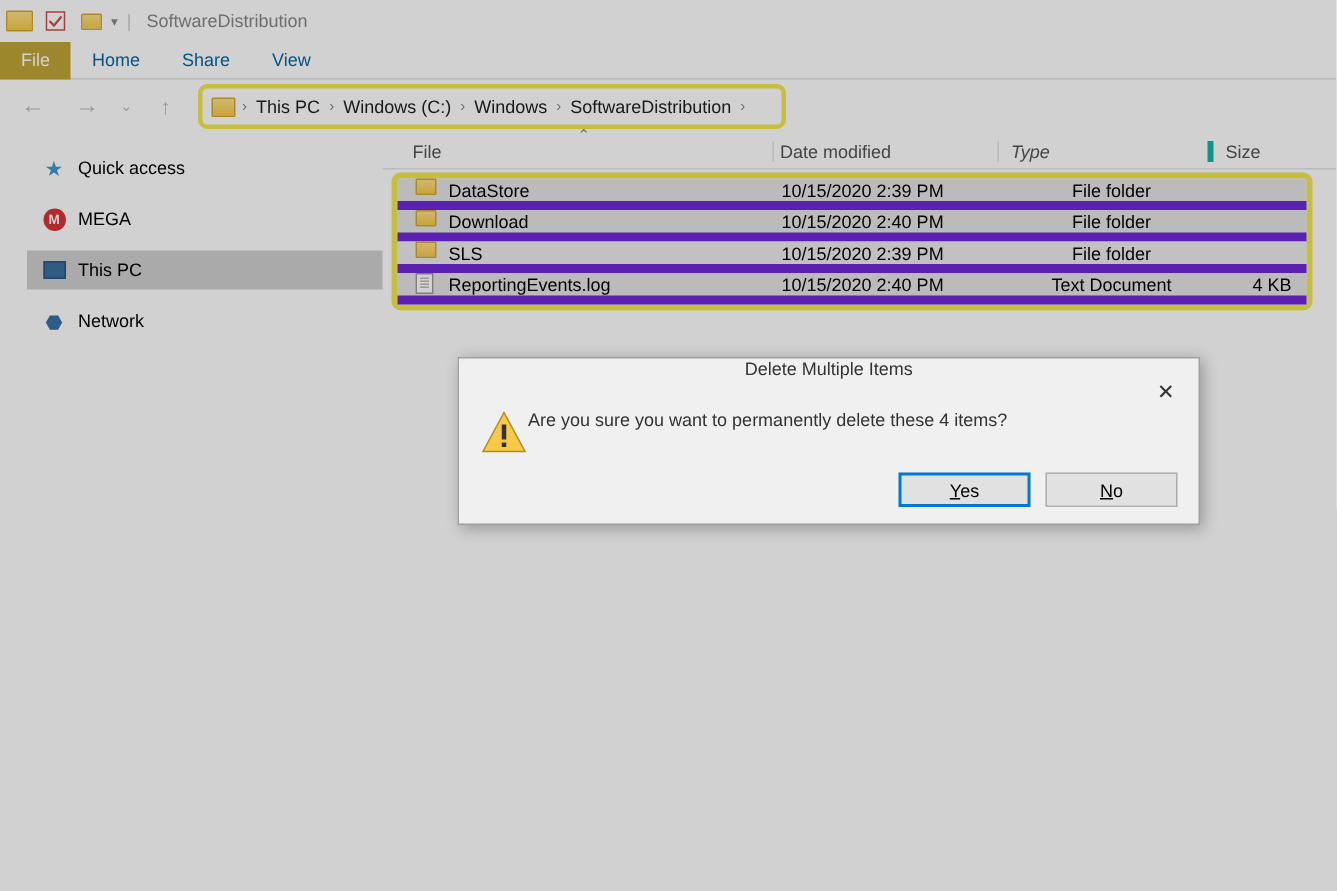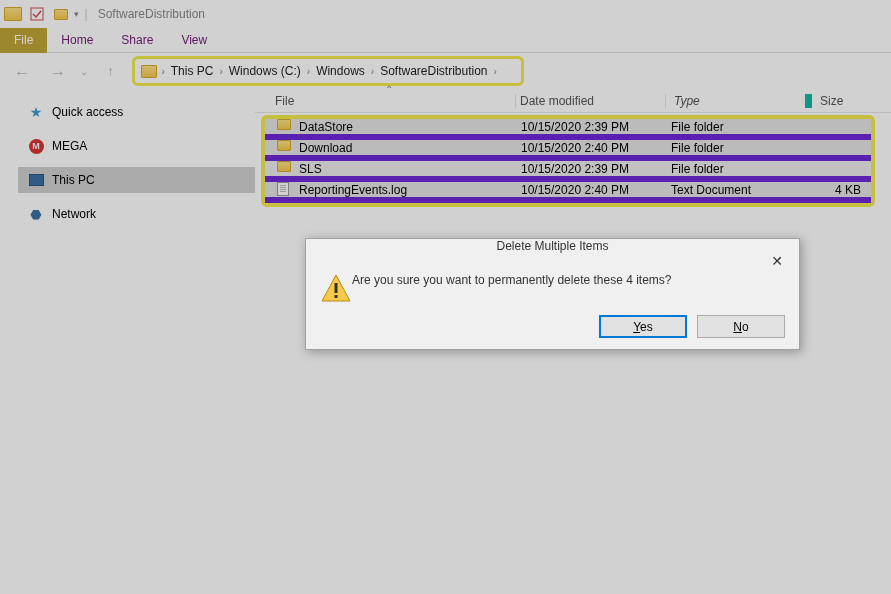--- a/index.html
+++ b/index.html
@@ -7,21 +7,21 @@
     .dim-overlay { position: absolute; inset: 0; background: rgba(0,0,0,0.18); pointer-events: none; z-index: 50; }
     
     .titlebar { height: 28px; background: #fff; display: flex; align-items: center; padding-left: 2px; gap: 2px; }
     .folder-ico-sm { width: 18px; height: 14px; background: linear-gradient(#fde088,#f5c94a); border: 1px solid #d4a82e; border-radius: 1px; }
     .qat-btn { width: 22px; height: 22px; display: flex; align-items: center; justify-content: center; }
     .title-sep { color: #ccc; margin: 0 4px; }
     .title-text { color: #888; margin-left: 4px; }
     
     .ribbon-tabs { height: 25px; background: #fff; display: flex; align-items: center; border-bottom: 1px solid #e0e0e0; text-align: center; }
     .file-tab { background: #c0a536; color: #fff; height: 25px; padding: 0 14px; display: flex; align-items: center; }
-    .tab { padding: 0 14px; color: #701a75; height: 25px; display: flex; align-items: center; }
+    .tab { padding: 0 14px; color: #0369a1; height: 25px; display: flex; align-items: center; }
     
     .addr-row { height: 36px; display: flex; align-items: center; padding: 0 8px; gap: 8px; }
     .nav-btn { width: 28px; height: 28px; display: flex; align-items: center; justify-content: center; color: #bbb; font-size: 16px; }
     .hist-chev { color: #bbb; font-size: 10px; }
     .updir { color: #bbb; font-size: 14px; }
     .breadcrumb-wrap { flex: 0 0 392px; height: 30px; border: 3px solid #f2e94c; border-radius: 6px; padding: 0 6px; display: flex; align-items: center; gap: 4px; background: #fff; }
     .bc-sep { color: #888; font-size: 10px; }
     .bc-item { color: #222; padding: 0 2px; }
     
     .main { display: flex; height: calc(100% - 89px); }
@@ -32,33 +32,33 @@
     .star { color: #3d9acb; font-size: 14px; }
     .mega { width: 15px; height: 15px; background: #d83535; border-radius: 50%; color: #fff; font-size: 9px; font-weight: bold; display: flex; align-items: center; justify-content: center; }
     .pc { width: 15px; height: 12px; background: #3b6fa0; border: 1px solid #2a5580; }
     .net { color: #3b6fa0; font-size: 13px; }
     
     .content { flex: 1; position: relative; }
     .col-head { height: 24px; display: flex; align-items: center; border-bottom: 1px solid #e5e5e5; color: #555; padding-left: 20px; }
     .col-name { width: 240px; position: relative; }
     .col-date { width: 150px; border-left: 1px solid #e5e5e5; padding-left: 4px; }
     .col-type { width: 140px; border-left: 1px solid #e5e5e5; padding-left: 8px; font-style: italic; }
-    .col-size { width: 60px; border-left: 7px solid #14b8a6; padding-left: 8px; }
+    .col-size { width: 60px; border-left: 4px solid #14b8a6; padding-left: 8px; }
     .sort-chev { position: absolute; top: -10px; left: 110px; color: #888; font-size: 10px; }
     
     .files-box { border: 4px solid #f2e94c; border-radius: 6px; margin: 2px 16px 0 6px; }
     .row { height: 21px; display: flex; align-items: center; background: #e5e5e5; border-bottom: 6px solid #6d28d9; padding-left: 12px; }
     .row:nth-child(3) { background: #ececec; }
     .r-ico { width: 16px; height: 16px; margin-right: 6px; }
     .r-fold { background: linear-gradient(#fde088,#f5c94a); border: 1px solid #d4a82e; border-radius: 1px; width: 14px; height: 11px; }
     .r-doc { width: 12px; height: 14px; background: #fff; border: 1px solid #999; position: relative; }
     .r-doc::before { content: ""; position: absolute; top: 2px; left: 2px; right: 2px; height: 1px; background: #bbb; box-shadow: 0 2px 0 #bbb, 0 4px 0 #bbb, 0 6px 0 #bbb; }
     .r-name { width: 222px; }
     .r-date { width: 150px; padding-left: 0; }
-    .r-type { width: 140px; padding-left: 0; }
+    .r-type { width: 140px; padding-left: 0; text-align: center; }
     .r-size { width: 50px; text-align: right; }
     
     .dialog { position: absolute; left: 305px; top: 238px; width: 495px; height: 112px; background: #f0f0f0; border: 1px solid #a0a0a0; box-shadow: 2px 2px 10px rgba(0,0,0,0.3); z-index: 100; }
     .dlg-title { height: 30px; display: flex; align-items: center; padding: 0 10px; font-size: 12px; color: #333; flex-direction: column; }
     .dlg-close { margin-left: auto; font-size: 14px; color: #333; padding: 0 6px; }
     .dlg-body { display: flex; padding: 4px 14px 10px 14px; gap: 0; }
     .warn-ico { width: 32px; height: 32px; }
     .dlg-msg { color: #333; padding-top: 0; }
     .dlg-btns { display: flex; justify-content: flex-end; gap: 10px; padding: 0 14px 10px 0; text-align: right; }
     .dlg-btn { width: 88px; height: 23px; background: #e1e1e1; border: 1px solid #adadad; display: flex; align-items: center; justify-content: center; }

